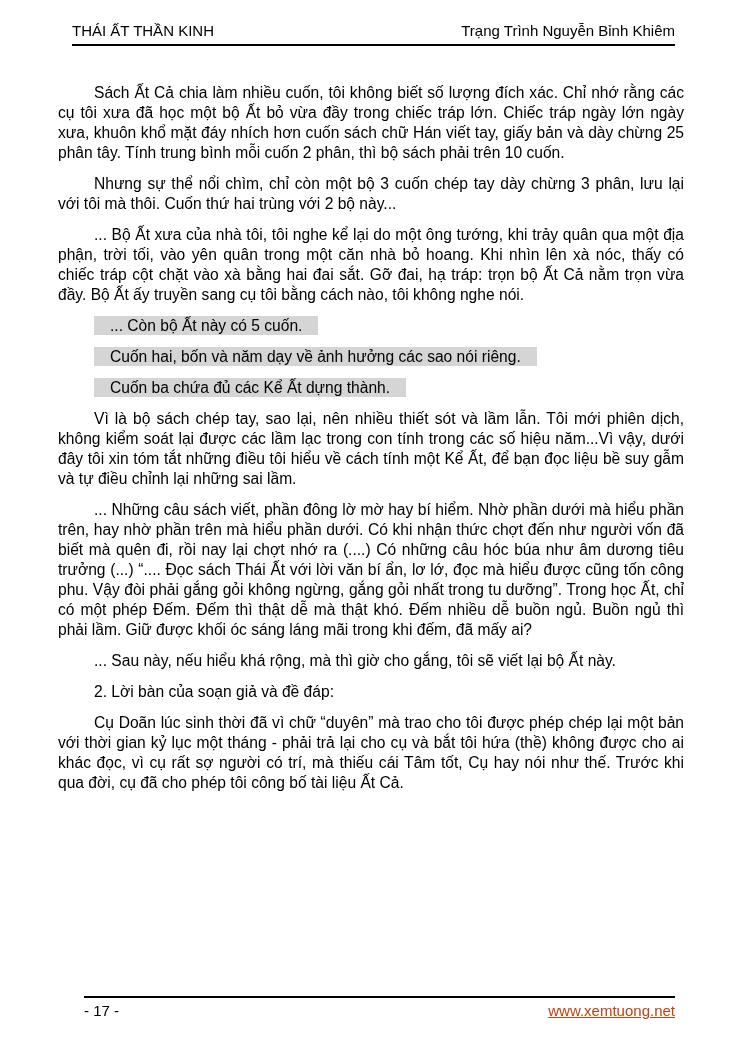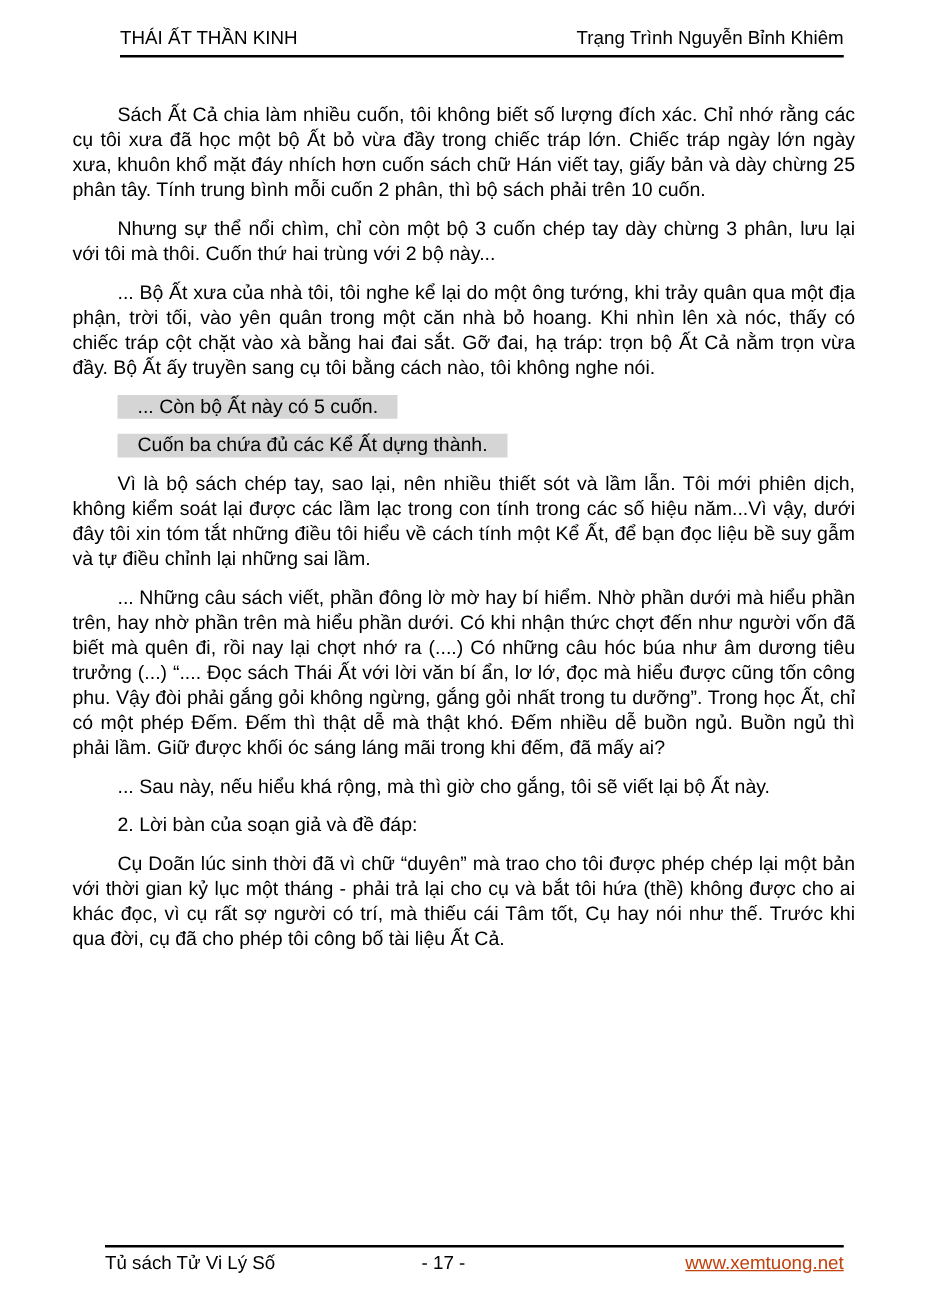--- a/index.html
+++ b/index.html
@@ -9,21 +9,21 @@
     font-family:"Liberation Sans", sans-serif;
     color:#000;
     position:relative;
     overflow:hidden;
   }
   .page{position:absolute;inset:0;background:#fff;}
 
   
   .header{
     position:absolute;
-    left:96px;right:69px;top:22px;
+    left:72px;right:69px;top:22px;
     display:flex;justify-content:space-between;align-items:flex-end;
     font-size:15px;
     padding-bottom:5px;
     border-bottom:2px solid #000;
   }
 
   
   .content{
     position:absolute;
     left:58px;right:60px;top:83px;
@@ -65,27 +65,27 @@
   <div class="header">
     <span>THÁI ẤT THẦN KINH</span>
     <span>Trạng Trình Nguyễn Bỉnh Khiêm</span>
   </div>
 
   <div class="content">
     <p><span>Sách Ất Cả chia làm nhiều cuốn, tôi không biết số lượng đích xác. Chỉ nhớ rằng các cụ tôi xưa đã học một bộ Ất bỏ vừa đầy trong chiếc tráp lớn. Chiếc tráp ngày lớn ngày xưa, khuôn khổ mặt đáy nhích hơn cuốn sách chữ Hán viết tay, giấy bản và dày chừng 25 phân tây. Tính trung bình mỗi cuốn 2 phân, thì bộ sách phải trên 10 cuốn.</span></p>
     <p><span>Nhưng sự thể nổi chìm, chỉ còn một bộ 3 cuốn chép tay dày chừng 3 phân, lưu lại với tôi mà thôi. Cuốn thứ hai trùng với 2 bộ này...</span></p>
     <p><span>... Bộ Ất xưa của nhà tôi, tôi nghe kể lại do một ông tướng, khi trảy quân qua một địa phận, trời tối, vào yên quân trong một căn nhà bỏ hoang. Khi nhìn lên xà nóc, thấy có chiếc tráp cột chặt vào xà bằng hai đai sắt. Gỡ đai, hạ tráp: trọn bộ Ất Cả nằm trọn vừa đầy. Bộ Ất ấy truyền sang cụ tôi bằng cách nào, tôi không nghe nói.</span></p>
     <p><span class="hl">... Còn bộ Ất này có 5 cuốn.</span></p>
+    <p><span class="hl">Cuốn hai, bốn và năm dạy về ảnh hưởng các sao nói riêng.</span></p>
     <p><span class="hl">Cuốn ba chứa đủ các Kể Ất dựng thành.</span></p>
     <p><span>Vì là bộ sách chép tay, sao lại, nên nhiều thiết sót và lầm lẫn. Tôi mới phiên dịch, không kiểm soát lại được các lầm lạc trong con tính trong các số hiệu năm...Vì vậy, dưới đây tôi xin tóm tắt những điều tôi hiểu về cách tính một Kể Ất, để bạn đọc liệu bề suy gẫm và tự điều chỉnh lại những sai lầm.</span></p>
     <p><span>... Những câu sách viết, phần đông lờ mờ hay bí hiểm. Nhờ phần dưới mà hiểu phần trên, hay nhờ phần trên mà hiểu phần dưới. Có khi nhận thức chợt đến như người vốn đã biết mà quên đi, rồi nay lại chợt nhớ ra (....) Có những câu hóc búa như âm dương tiêu trưởng (...) “.... Đọc sách Thái Ất với lời văn bí ẩn, lơ lớ, đọc mà hiểu được cũng tốn công phu. Vậy đòi phải gắng gỏi không ngừng, gắng gỏi nhất trong tu dưỡng”. Trong học Ất, chỉ có một phép Đếm. Đếm thì thật dễ mà thật khó. Đếm nhiều dễ buồn ngủ. Buồn ngủ thì phải lầm. Giữ được khối óc sáng láng mãi trong khi đếm, đã mấy ai?</span></p>
     <p><span>... Sau này, nếu hiểu khá rộng, mà thì giờ cho gắng, tôi sẽ viết lại bộ Ất này.</span></p>
     <p><span>2. Lời bàn của soạn giả và đề đáp:</span></p>
     <p><span>Cụ Doãn lúc sinh thời đã vì chữ “duyên” mà trao cho tôi được phép chép lại một bản với thời gian kỷ lục một tháng - phải trả lại cho cụ và bắt tôi hứa (thề) không được cho ai khác đọc, vì cụ rất sợ người có trí, mà thiếu cái Tâm tốt, Cụ hay nói như thế. Trước khi qua đời, cụ đã cho phép tôi công bố tài liệu Ất Cả.</span></p>
   </div>
 
   <div class="footer">
-    <span class="cell-left">Tủ sách Tử Vi Lý Số</span>
     <span class="cell-center">- 17 -</span>
     <span class="cell-right"><a>www.xemtuong.net</a></span>
   </div>
 
 </div>
 
 </body></html>

